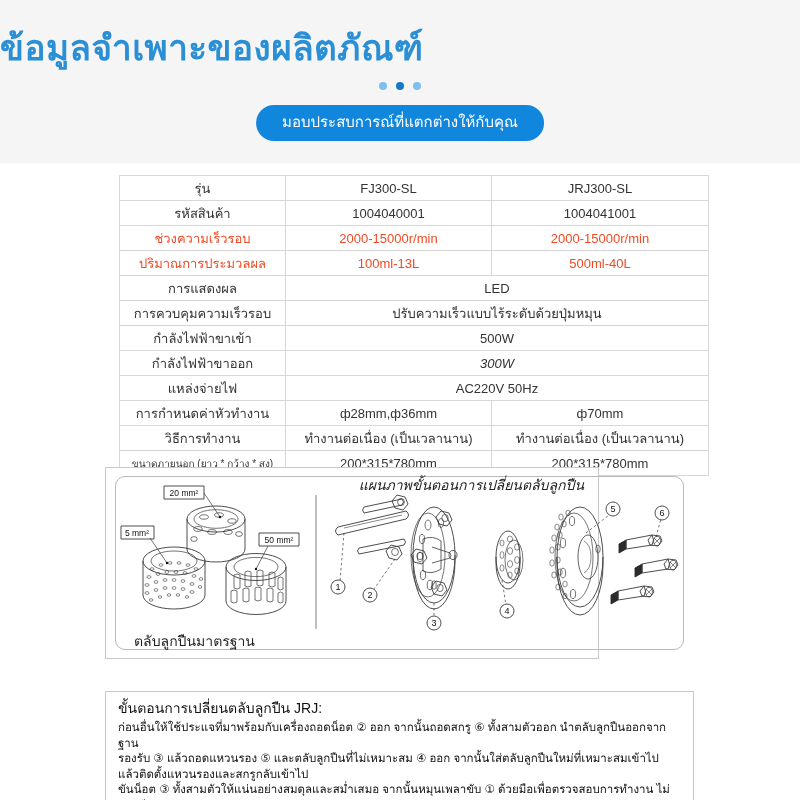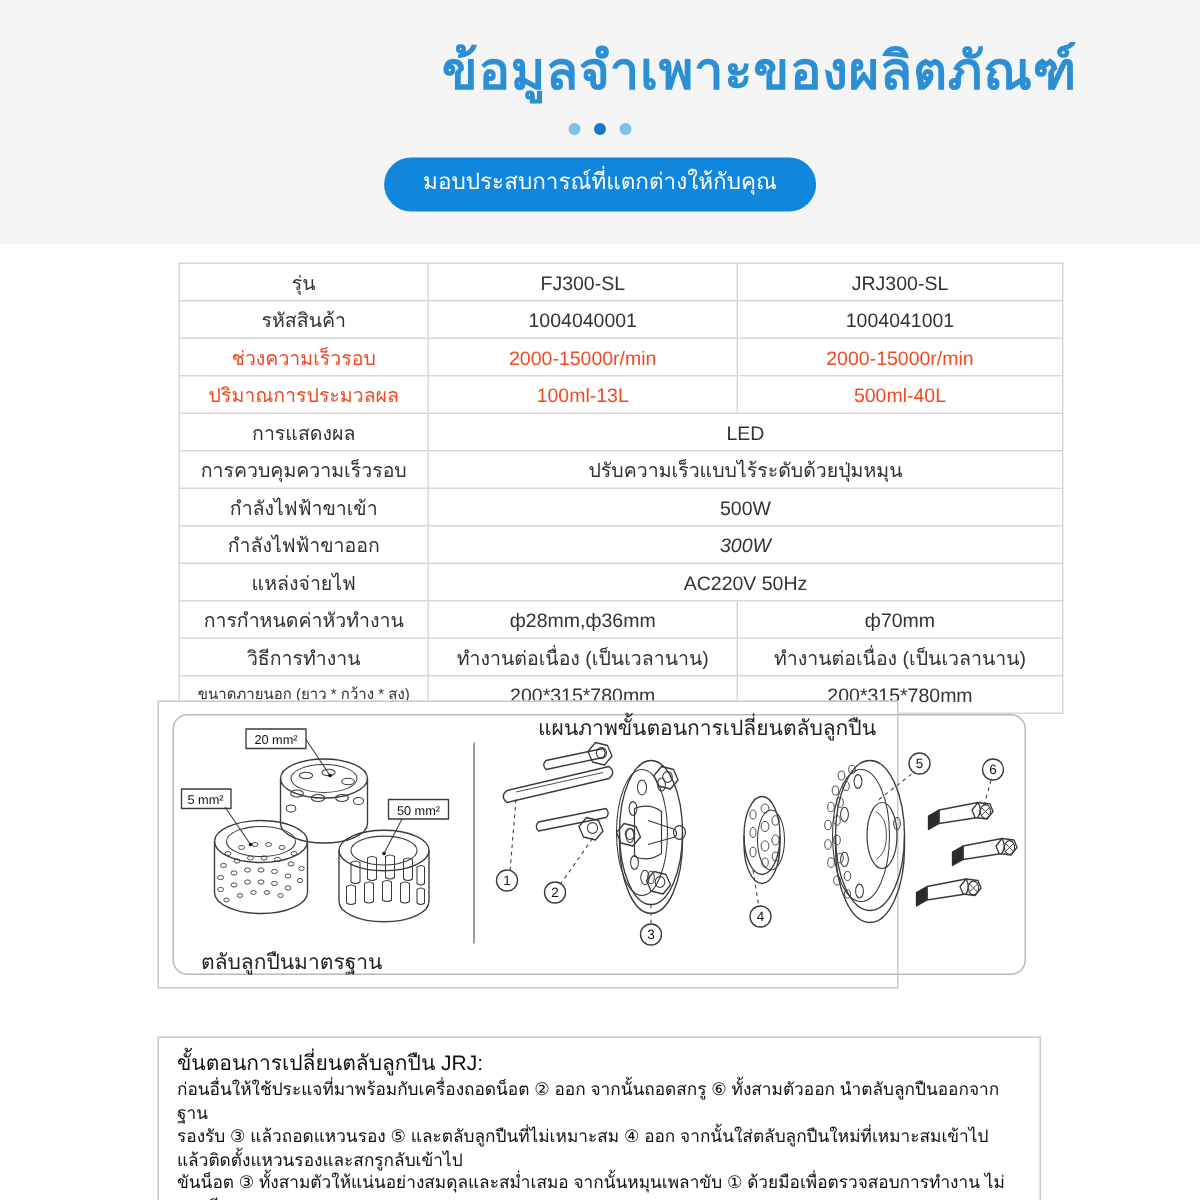--- a/index.html
+++ b/index.html
@@ -21,21 +21,21 @@
     left: 0; top: 0;
     width: 800px;
     height: 163px;
     background: #f5f5f5;
     box-sizing: border-box;
   }
   .banner-title {
     position: absolute;
     left: 0; top: 27px;
     width: 718px;
-    text-align: right;
+    text-align: left;
     color: #2b8fd6;
     font-size: 35px;
     font-weight: bold;
     letter-spacing: 0.5px;
     line-height: 42px;
     white-space: nowrap;
   }
   .dots {
     position: absolute;
     left: 0; top: 82px;
@@ -124,20 +124,21 @@
     color: #222;
     white-space: nowrap;
   }
   .caption-right {
     position: absolute;
     right: 14px;
     top: 6px;
     font-size: 14px;
     color: #222;
     white-space: nowrap;
+    font-style: italic;
   }
 
   
   .instr-box {
     position: absolute;
     left: 105px;
     top: 663px;
     width: 589px;
     height: 118px;
     border: 1px solid #c9c9c9;

